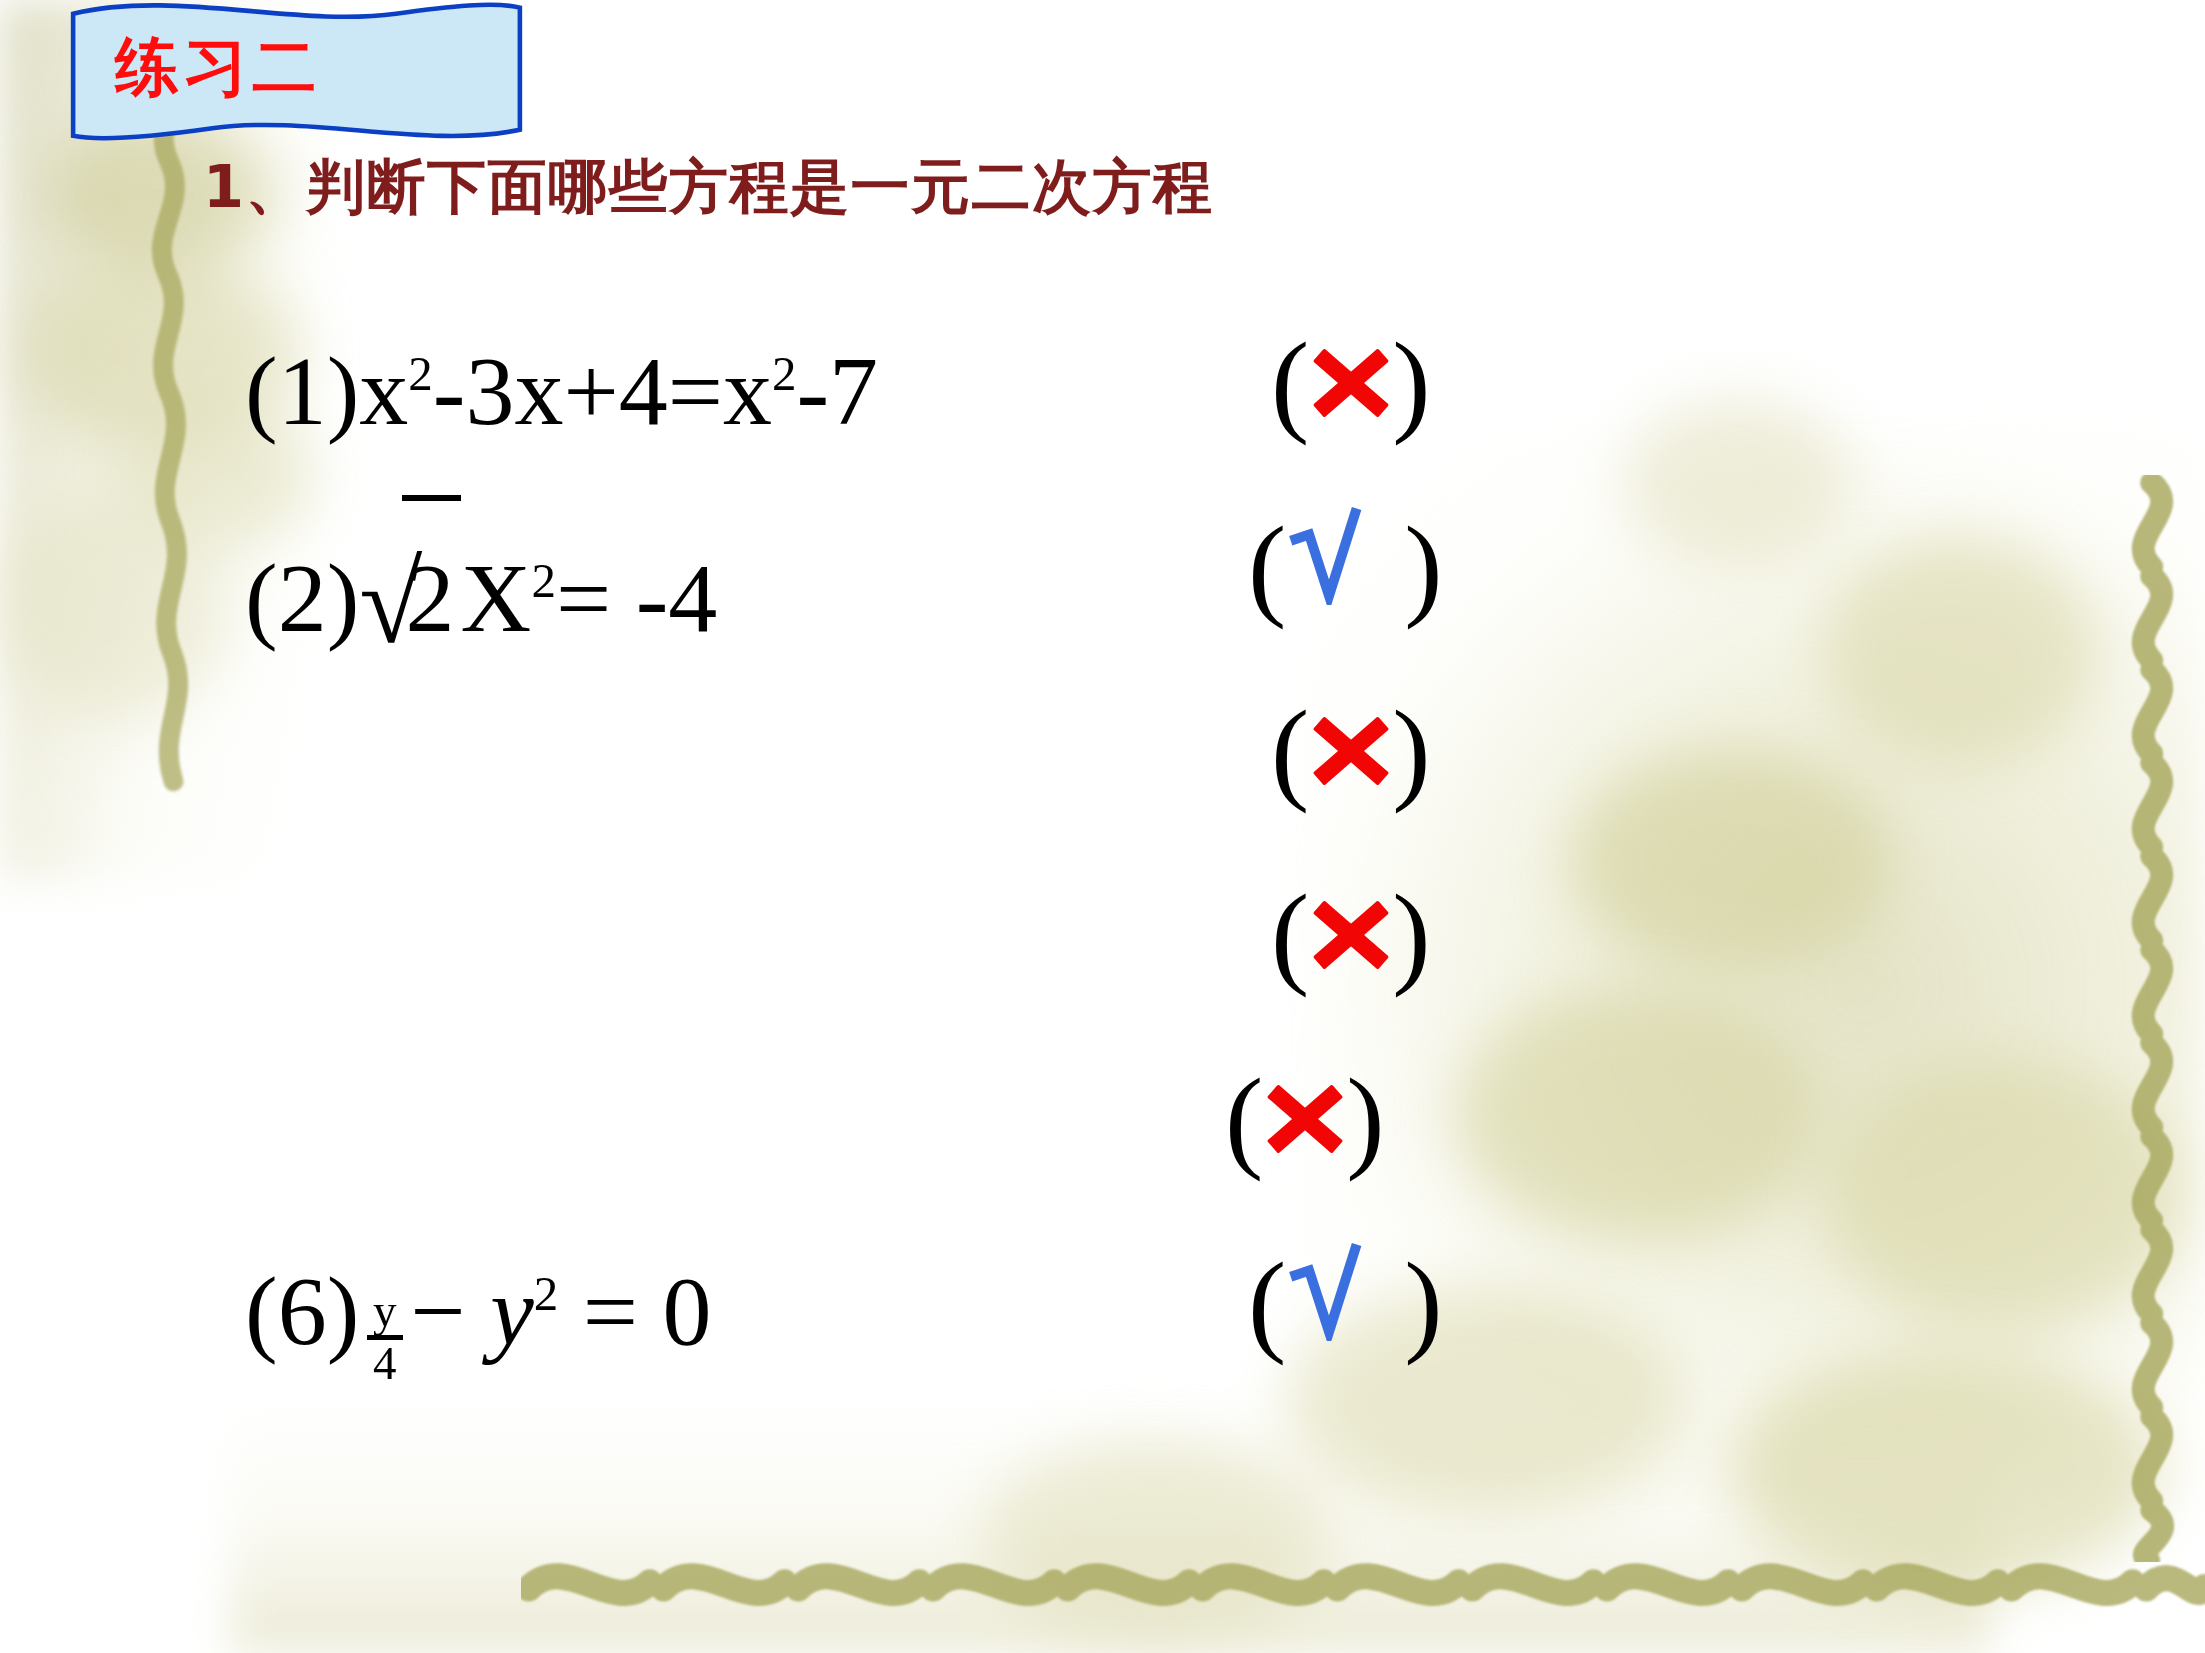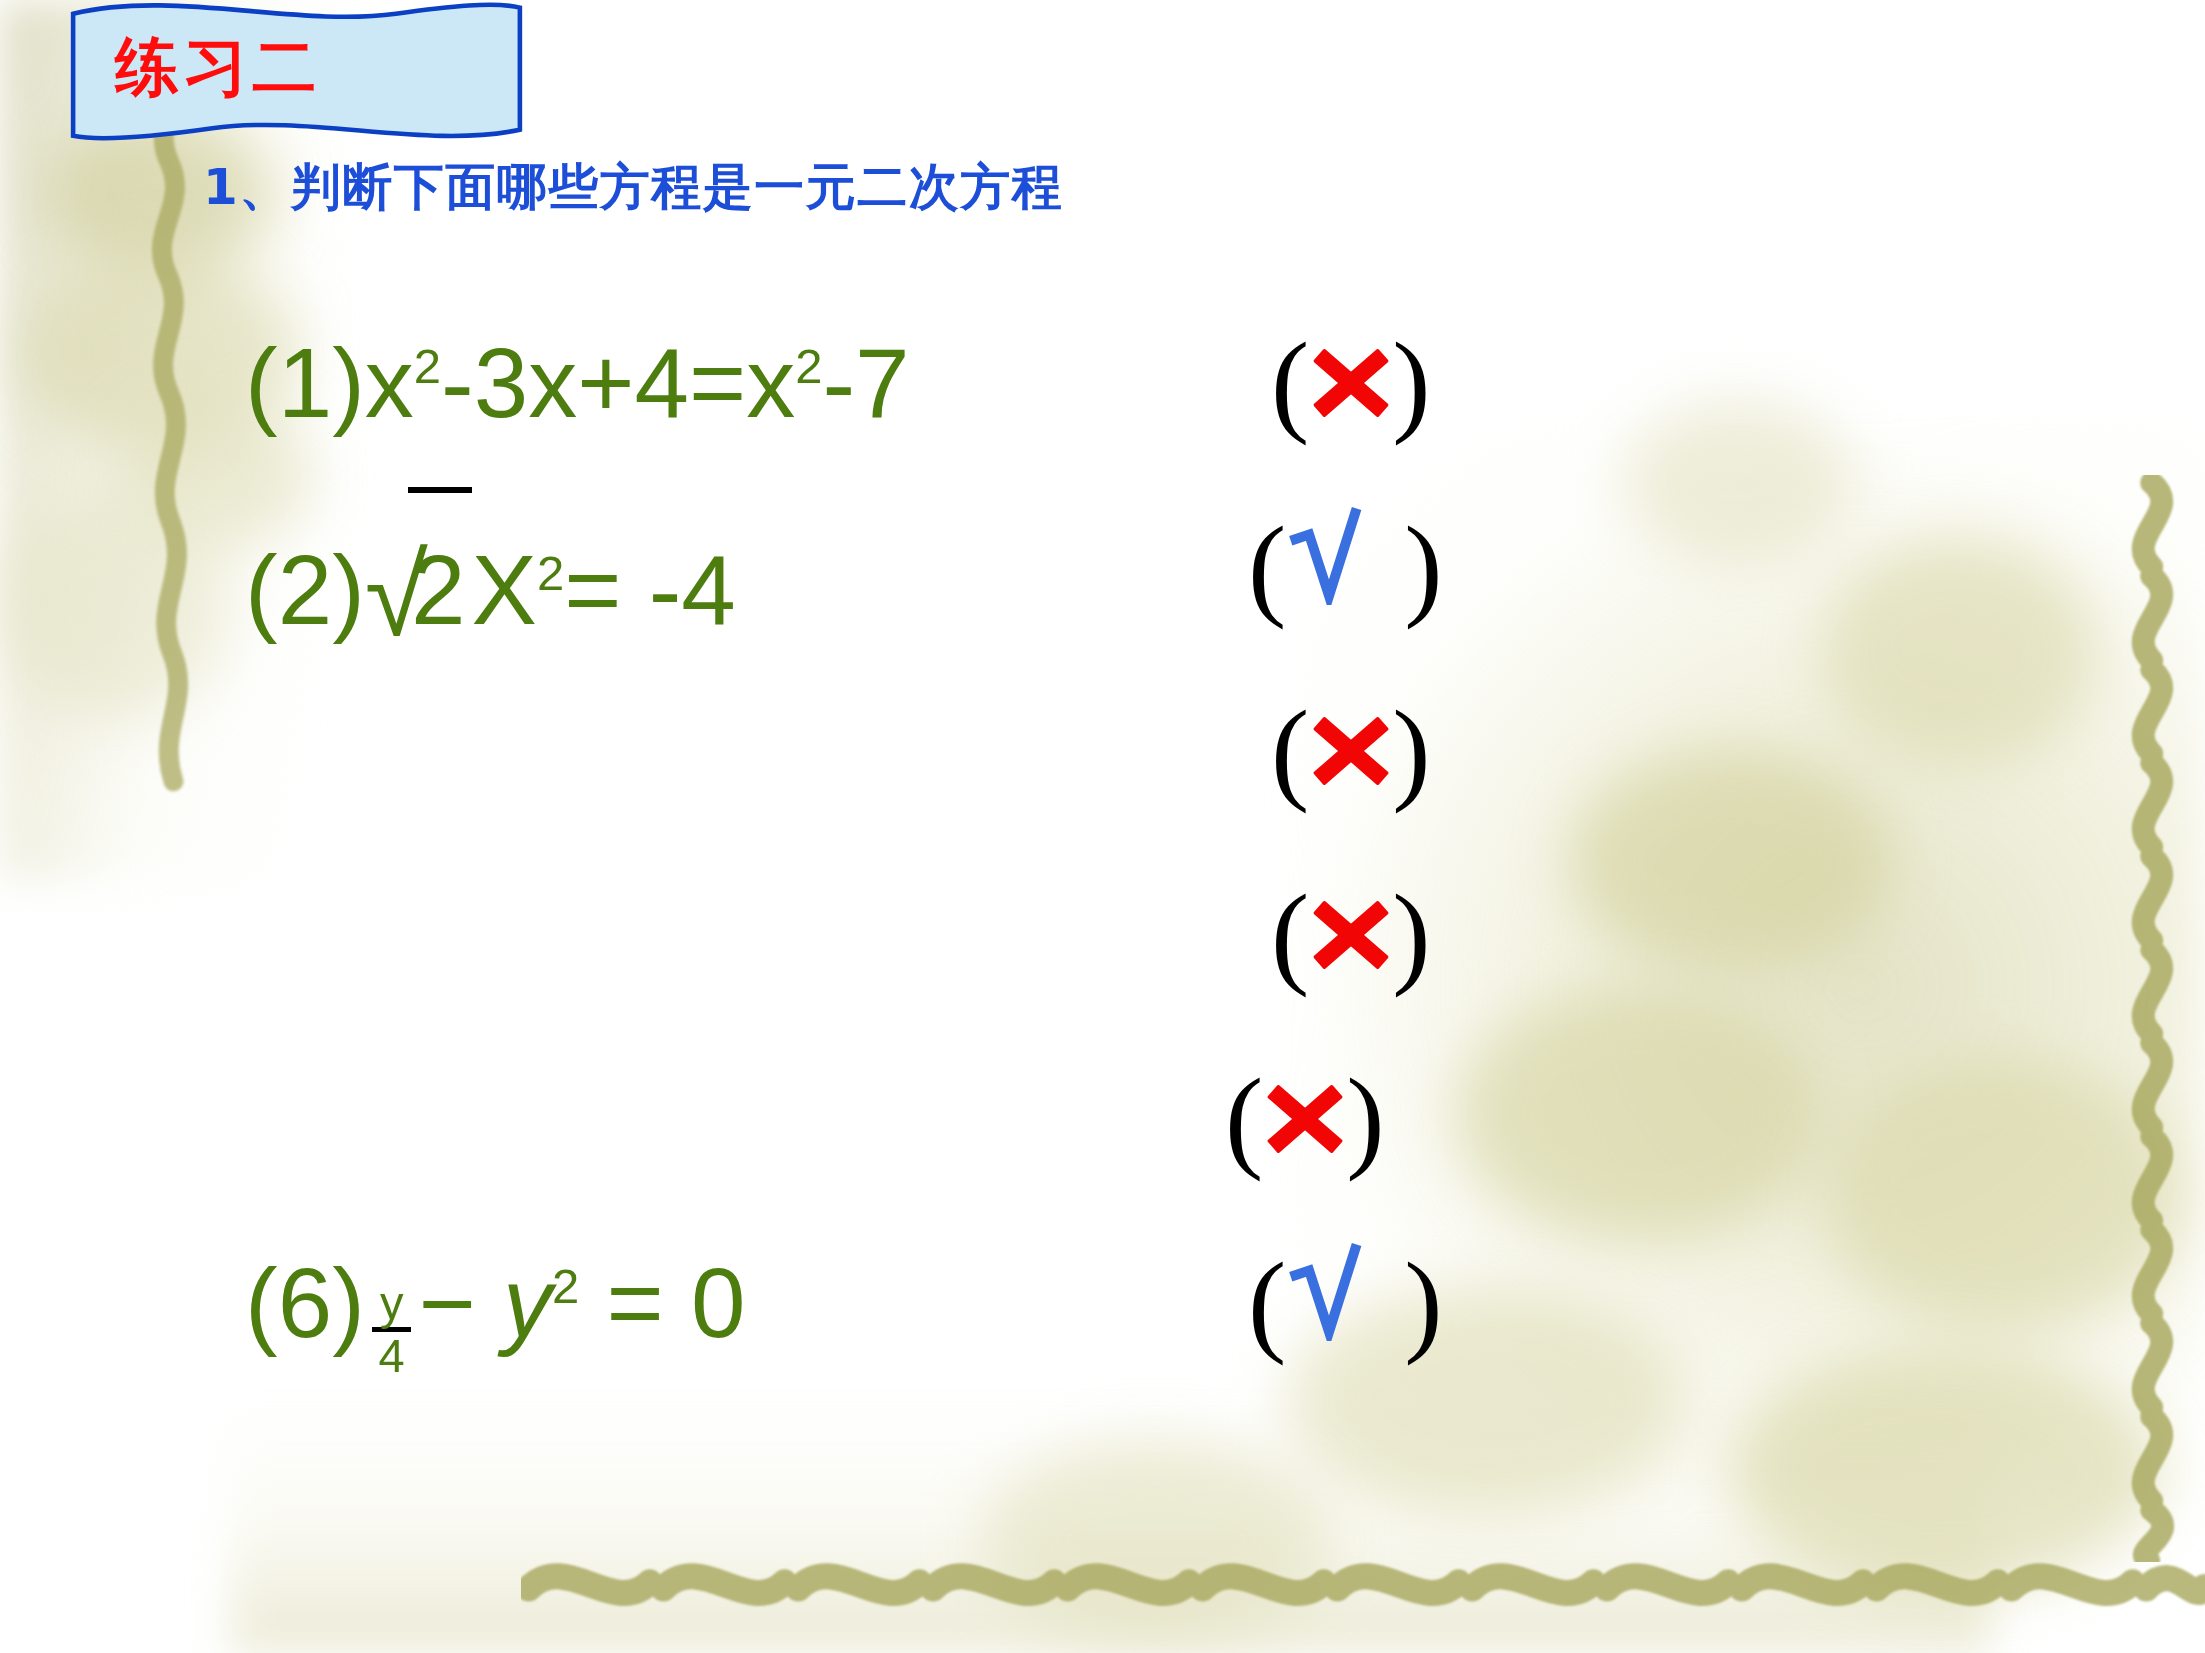--- a/index.html
+++ b/index.html
@@ -45,34 +45,34 @@
     position:absolute;left:115px;top:17px;width:375px;height:100px;z-index:4;
     color:#FF0C0C;
     font-family:"DejaVu Sans",sans-serif;
     font-weight:700;font-size:64px;line-height:100px;letter-spacing:4.6px;
     white-space:nowrap;
   }
 
   
   #heading{
     position:absolute;left:203px;top:142px;z-index:3;
-    color:#1d4ed8;
+    color:#7f1d1d;
     font-family:"DejaVu Sans",sans-serif;
-    font-weight:700;font-size:50px;line-height:90px;white-space:nowrap;
+    font-weight:700;font-size:59px;line-height:90px;white-space:nowrap;
     letter-spacing:1.5px;
     text-align:center;
   }
 
   
   #eqs{position:absolute;left:0;top:291px;width:2205px;z-index:3;}
   .row{position:relative;height:184px;}
   .eq{
-    position:absolute;left:245px;top:0;
-    color:#4d7c0f;font-size:98px;line-height:184px;white-space:nowrap;
-    font-family:Liberation Sans, sans-serif;
+    position:absolute;left:245px;top:8px;
+    color:#000000;font-size:98px;line-height:184px;white-space:nowrap;
+    font-family:Liberation Serif, serif;
   }
   .mark{position:absolute;top:0;height:184px;}
   .paren{
     font-size:115px;line-height:184px;color:#000;
     font-family:"Liberation Serif",serif;vertical-align:middle;
   }
 
   
   .sup{font-size:49px;vertical-align:super;line-height:0;}
   .it{font-style:italic;}

